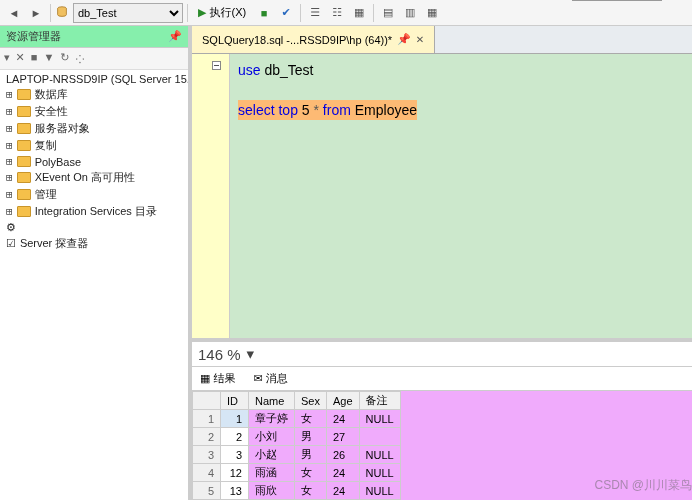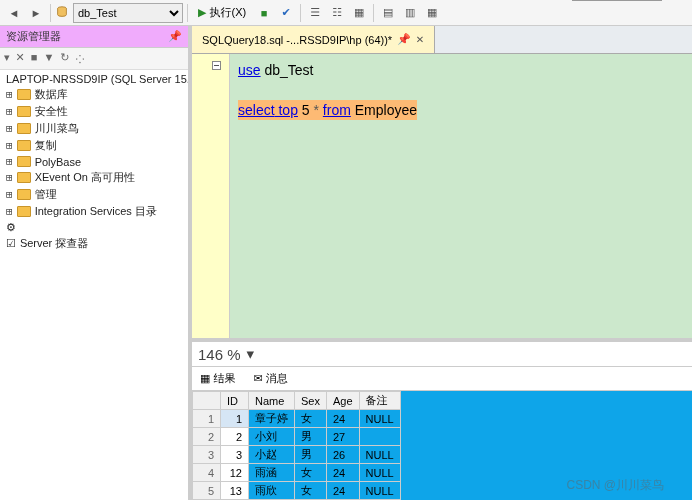--- a/index.html
+++ b/index.html
@@ -6,54 +6,54 @@
 body { width: 692px; height: 500px; overflow: hidden; font-size: 11px; background: #fff; }
 .toolbar { height: 26px; background: #f5f5f5; border-bottom: 1px solid #ccc; display: flex; align-items: center; padding: 0 4px; gap: 2px; }
 .tb-btn { width: 20px; height: 20px; display: flex; align-items: center; justify-content: center; color: #555; }
 .tb-sep { width: 1px; height: 18px; background: #ccc; margin: 0 2px; }
 .db-combo { display: flex; align-items: center; gap: 4px; }
 .db-combo select { height: 20px; font-size: 11px; border: 1px solid #aaa; min-width: 110px; }
 .exec-btn { display: flex; align-items: center; gap: 3px; padding: 0 6px; height: 20px; }
 .exec-btn .tri { color: #2a8a2a; font-size: 11px; }
 .main { display: flex; height: calc(100% - 26px); }
 .sidebar { width: 192px; border-right: 4px solid #ccc; background: #fff; display: flex; flex-direction: column; }
-.panel-title { background: #f0abfc; border-bottom: 1px solid #ccc; padding: 3px 6px; font-size: 11px; display: flex; justify-content: space-between; align-items: center; color: #333; }
+.panel-title { background: #86efac; border-bottom: 1px solid #ccc; padding: 3px 6px; font-size: 11px; display: flex; justify-content: space-between; align-items: center; color: #333; }
 .panel-tools { background: #f5f5f5; border-bottom: 1px solid #ddd; padding: 3px 4px; display: flex; gap: 6px; color: #666; }
 .tree { padding: 2px 4px; overflow: hidden; }
 .tree-item { padding: 1px 2px; display: flex; align-items: center; gap: 4px; font-size: 11px; color: #222; white-space: nowrap; }
 .tree-item.root { font-weight: normal; }
 .folder-ico { width: 14px; height: 11px; background: #f5c04a; border: 1px solid #c9952a; border-radius: 1px; display: inline-block; }
 .plus { color: #555; font-family: monospace; }
 .content { flex: 1; display: flex; flex-direction: column; background: #f0f0f0; }
 .tabs { display: flex; background: #e8ecf0; border-bottom: 1px solid #aaa; height: 28px; }
 .tab { padding: 3px 10px; font-size: 11px; display: flex; align-items: center; gap: 5px; border-right: 1px solid #aaa; }
 .tab.active { background: #fff6c8; color: #000; }
 .tab.inactive { background: #5a82b4; color: #fff; }
 .tab .x { color: #555; font-size: 10px; }
 .editor-wrap { flex: 1; display: flex; background: #cce8cc; overflow: hidden; }
 .gutter { width: 38px; background: #ffffc8; border-right: 1px solid #ccc; padding-top: 6px; text-align: right; color: #888; display: flex; flex-direction: column; align-items: flex-end; }
 .gutter .g { height: 20px; width: 100%; padding-right: 4px; }
 .collapse-box { width: 9px; height: 9px; border: 1px solid #888; background: #fff; display: inline-block; position: relative; margin-right: 4px; }
 .collapse-box::before { content: ""; position: absolute; left: 1px; right: 1px; top: 3px; height: 1px; background: #555; }
 .code { padding: 6px 8px; font-family: Consolas, monospace; font-size: 14px; line-height: 20px; }
-.kw { color: #0000e0; text-decoration: underline; }
+.kw { color: #0000e0; }
 .star { color: #555; }
 .sel-line { background: #fdba74; display: inline-block; }
 .bottom { border-top: 4px solid #ccc; background: #f7f7f7; }
 .zoom { padding: 3px 6px; font-size: 15px; background: #fff; border-bottom: 1px solid #ccc; display: flex; align-items: center; gap: 6px; color: #444; }
 .result-tabs { display: flex; background: #fff; border-bottom: 1px solid #ccc; padding: 2px 4px; gap: 10px; font-size: 11px; }
 .rtab { display: flex; align-items: center; gap: 3px; padding: 2px 4px; }
-.grid { background: #0ea5e9; }
+.grid { background: #f0abfc; }
 .grid table { border-collapse: collapse; font-size: 11px; }
 .grid th, .grid td { border: 1px solid #ccc; padding: 1px 6px; text-align: left; height: 17px; }
 .grid th { background: #f0f0f0; font-weight: normal; }
 .grid .rownum { background: #f0f0f0; text-align: right; width: 28px; color: #666; }
 .grid .idcell { text-align: right; background: #fff; width: 28px; }
 .grid tr.hl .idcell { background: #d6e6f5; }
-.watermark { position: absolute; right: 28px; bottom: 6px; color: rgba(100,100,100,0.5); font-size: 12px; }
+.watermark { position: absolute; right: 0; bottom: 6px; color: rgba(100,100,100,0.5); font-size: 12px; }
 .top-right-dropdown { position: absolute; right: 30px; top: -18px; background: #fff; border: 1px solid #999; padding: 2px 6px; font-size: 11px; min-width: 90px; }
 svg { width: 14px; height: 14px; }
 </style>
 </head>
 <body>
 
 <div class="top-right-dropdown"> ▾</div>
 
 <div class="toolbar">
   <span class="tb-btn">◄</span>
@@ -109,21 +109,21 @@
           <span>数据库</span>
         </div>
       <div class="tree-item">
           <span class="plus">⊞</span>
           <span class="folder-ico"></span>
           <span>安全性</span>
         </div>
       <div class="tree-item">
           <span class="plus">⊞</span>
           <span class="folder-ico"></span>
-          <span>川川菜鸟</span>
+          <span>服务器对象</span>
         </div>
       <div class="tree-item">
           <span class="plus">⊞</span>
           <span class="folder-ico"></span>
           <span>复制</span>
         </div>
       <div class="tree-item">
           <span class="plus">⊞</span>
           <span class="folder-ico"></span>
           <span>PolyBase</span>

